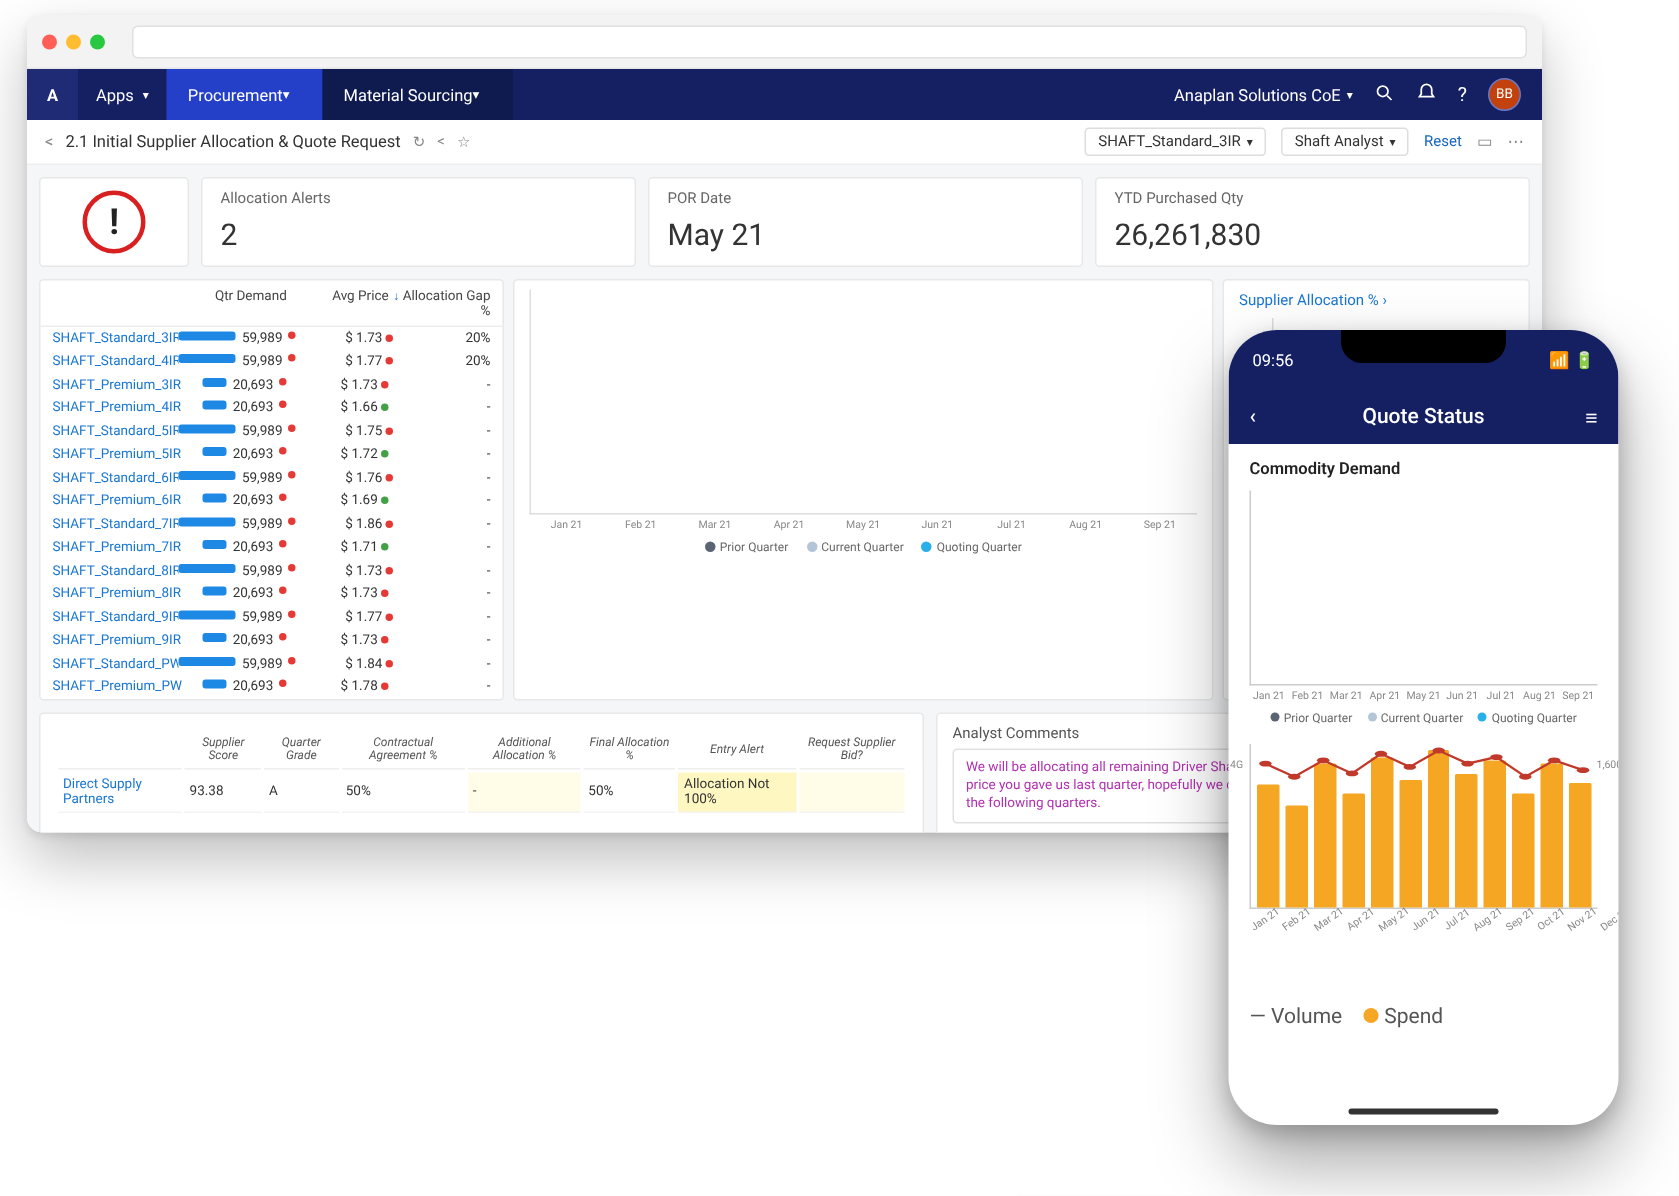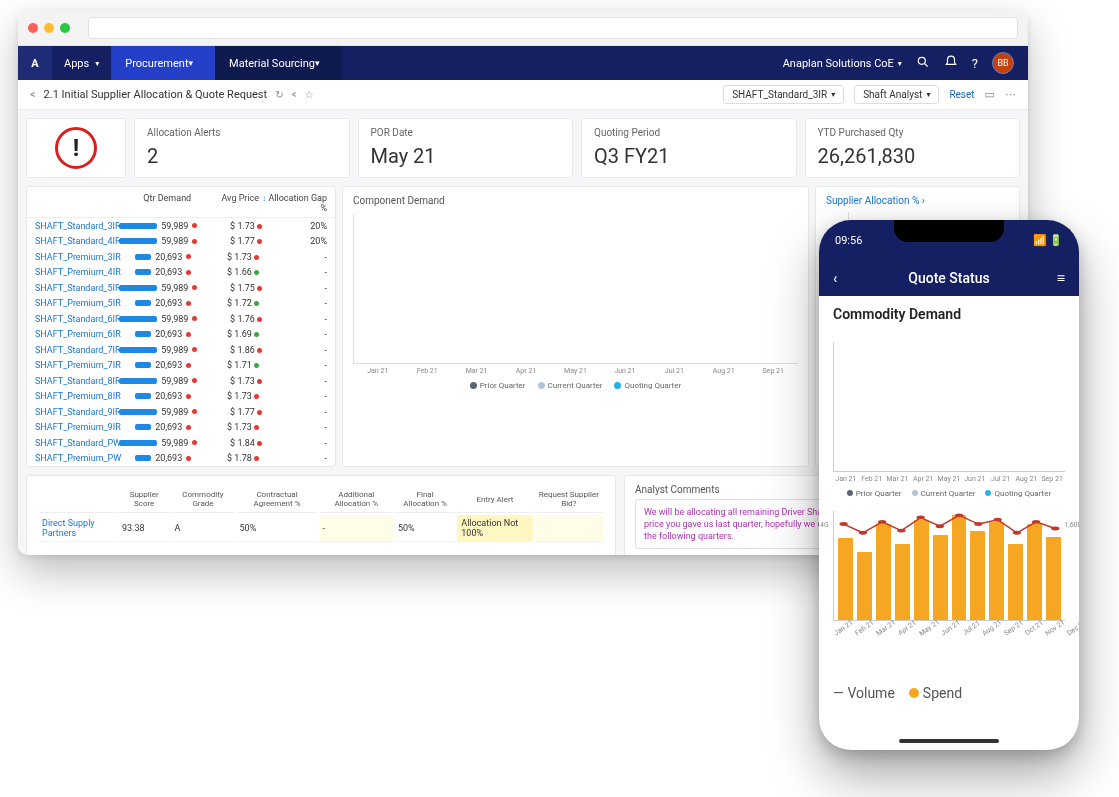--- a/index.html
+++ b/index.html
@@ -36,21 +36,21 @@
 .row2{display:flex;gap:6px;}
 .panel{background:#fff;border:1px solid #e8e8e8;border-radius:3px;}
 .panel.grid{flex:0 0 310px;}
 .panel.demand{flex:1;}
 .panel.alloc{flex:0 0 205px;}
 .ghdr{display:flex;font-size:9px;color:#444;text-align:right;padding:6px 8px 4px;border-bottom:1px solid #eee;}
 .ghdr .c0{flex:1.3;text-align:left;} .ghdr .c1{flex:1;} .ghdr .c2{flex:1;} .ghdr .c3{flex:1;}
 .ghdr .sort{color:#1976d2;font-size:8px;}
 .grow{display:flex;font-size:9px;color:#1976d2;padding:1px 8px;align-items:center;height:15.5px;}
 .grow .c0{flex:1.3;text-align:left;white-space:nowrap;overflow:hidden;}
-.grow .c1{flex:1;display:flex;align-items:center;justify-content:flex-end;gap:4px;}
+.grow .c1{flex:1;display:flex;align-items:flex-start;justify-content:flex-end;gap:4px;}
 .grow .c2{flex:1;text-align:right;color:#333;}
 .grow .c3{flex:1;text-align:right;color:#333;}
 .bar{height:6px;background:#1e88e5;border-radius:2px;}
 .dotc{width:5px;height:5px;border-radius:50%;}
 .dotc.r{background:#e53935;} .dotc.g{background:#43a047;}
 .ptitle{font-size:10px;color:#555;padding:8px 10px 2px;}
 .ptitle.link{color:#1976d2;}
 .chart{padding:6px 10px 10px;}
 .bars{display:flex;align-items:flex-end;height:150px;gap:3px;padding:0 4px;border-left:1px solid #ddd;border-bottom:1px solid #ddd;position:relative;}
 .grp{flex:1;display:flex;align-items:flex-end;gap:1px;justify-content:center;}
@@ -58,36 +58,36 @@
 .xlbl{display:flex;font-size:7px;color:#888;padding-top:3px;}
 .xlbl span{flex:1;text-align:center;}
 .leg{display:flex;justify-content:center;gap:12px;font-size:8px;color:#666;padding-top:6px;}
 .leg i{display:inline-block;width:7px;height:7px;border-radius:50%;margin-right:3px;vertical-align:middle;}
 .stack{height:150px;position:relative;border-left:1px solid #ddd;border-bottom:1px solid #ddd;width:140px;margin:4px auto 2px;}
 .stack .seg{position:absolute;left:15px;width:85px;font-size:8px;color:#fff;display:flex;align-items:center;justify-content:center;}
 .row3{display:flex;gap:8px;margin-top:8px;}
 .panel.bid{flex:0 0 590px;padding:8px 10px;}
 .panel.comm{flex:1;padding:8px 10px;}
 .bid .tbl{font-size:9px;width:100%;}
-.bid th{font-weight:normal;color:#555;text-align:center;padding:4px 3px;border-bottom:1px solid #eee;font-size:8px;}
+.bid th{font-weight:normal;color:#555;text-align:center;padding:4px 3px;border-bottom:1px solid #eee;font-size:8px;font-style:italic;}
 .bid td{padding:3px;color:#333;text-align:left;border-bottom:1px solid #f3f3f3;}
 .bid td.l{text-align:left;color:#1976d2;}
 .bid td.warn{background:#fff7c2;color:#333;text-align:left;padding-left:4px;}
 .comm .t{font-size:10px;color:#555;margin-bottom:4px;}
 .comm .box{border:1px solid #e0e0e0;border-radius:3px;padding:6px 8px;font-size:9px;color:#b030b0;line-height:1.35;min-height:48px;}
 
 
 .phone{position:absolute;right:40px;top:220px;width:260px;height:530px;border-radius:32px;background:#fff;box-shadow:0 25px 50px rgba(0,0,0,.35),0 5px 15px rgba(0,0,0,.2);overflow:hidden;}
 .phone .notch{position:absolute;top:0;left:50%;transform:translateX(-50%);width:110px;height:22px;background:#000;border-radius:0 0 14px 14px;z-index:3;}
 .phone .status{height:40px;background:#142062;color:#fff;font-size:11px;display:flex;align-items:center;padding:0 16px;justify-content:space-between;}
 .phone .hdr{height:36px;background:#142062;color:#fff;display:flex;align-items:center;justify-content:center;font-size:14px;font-weight:500;position:relative;}
 .phone .hdr .bk{position:absolute;left:14px;}
 .phone .hdr .mnu{position:absolute;right:14px;}
 .phone .content{padding:10px 14px;}
-.phone .pt{font-size:14px;font-weight:600;color:#222;margin-bottom:20px;}
+.phone .pt{font-size:11px;font-weight:600;color:#222;margin-bottom:8px;}
 .pchart{height:155px;position:relative;}
 .pchart .bars{height:130px;border-left:1px solid #ccc;border-bottom:1px solid #ccc;}
 .pchart .grp{gap:1px;}
 .pchart .b{width:5px;}
 .pchart .xlbl span{font-size:7px;}
 .pleg{display:flex;justify-content:center;gap:10px;font-size:8px;color:#666;margin-top:6px;}
 .pleg i{display:inline-block;width:6px;height:6px;border-radius:50%;margin-right:3px;}
 .pchart2{margin-top:14px;height:160px;}
 .combo{height:110px;border-left:1px solid #ccc;border-bottom:1px solid #ccc;position:relative;display:flex;align-items:flex-end;gap:4px;padding:0 4px;}
 .combo .vb{flex:1;background:#f5a623;border-radius:1px 1px 0 0;}
@@ -170,24 +170,20 @@
         </div>
         <div class="card">
           <div class="lbl">Allocation Alerts</div>
           <div class="val">2</div>
         </div>
         <div class="card">
           <div class="lbl">POR Date</div>
           <div class="val">May 21</div>
         </div>
         <div class="card">
-          <div class="lbl">Quoting Period</div>
-          <div class="val">Q3 FY21</div>
-        </div>
-        <div class="card">
           <div class="lbl">YTD Purchased Qty</div>
           <div class="val">26,261,830</div>
         </div>
       </div>
       <div class="row2">
         <div class="panel grid">
           <div class="ghdr">
             <div class="c0"></div>
             <div class="c1">Qtr Demand</div>
             <div class="c2">Avg Price</div>
@@ -350,21 +346,20 @@
                   <div class="bar" style="width:16px"></div>
                   <span style="color:#333">20,693</span>
                   <span class="dotc r"></span>
                 </div>
   <div class="c2">$ 1.78 <span class="dotc r" style="display:inline-block"></span></div>
   <div class="c3">-</div>
               </div>
             </div>
         </div>
         <div class="panel demand">
-          <div class="ptitle">Component Demand</div>
           <div class="chart">
             <div class="bars" id="cd-bars">
                 <div class="grp">
                   <div class="b" style="background: rgb(90, 100, 114); height: 80%;"></div>
                 </div>
                 <div class="grp">
                   <div class="b" style="background: rgb(90, 100, 114); height: 92.5%;"></div>
                 </div>
                 <div class="grp">
                   <div class="b" style="background: rgb(90, 100, 114); height: 75%;"></div>
@@ -424,21 +419,21 @@
           </div>
         </div>
       </div>
       <div class="row3">
         <div class="panel bid">
           <table class="tbl">
             <thead>
                 <tr id="bid-h">
                   <th></th>
                   <th>Supplier Score</th>
-                  <th>Commodity Grade</th>
+                  <th>Quarter Grade</th>
                   <th>Contractual Agreement %</th>
                   <th>Additional Allocation %</th>
                   <th>Final Allocation %</th>
                   <th>Entry Alert</th>
                   <th>Request Supplier Bid?</th>
                 </tr>
               </thead>
             <tbody id="bid-b">
                 <tr>
                   <td class="l">Direct Supply Partners</td>

